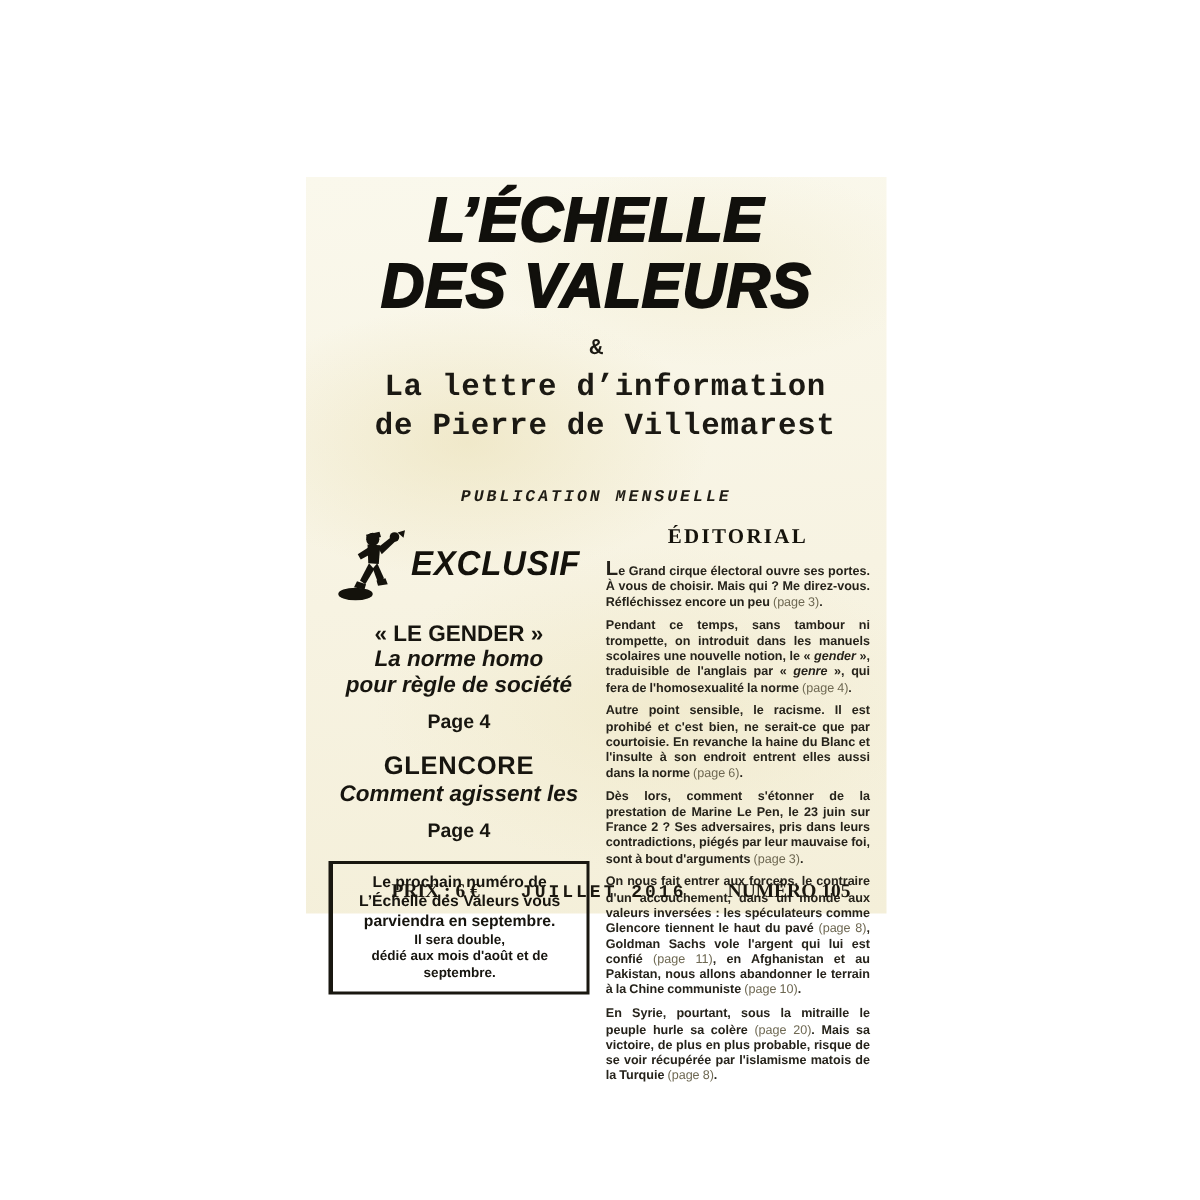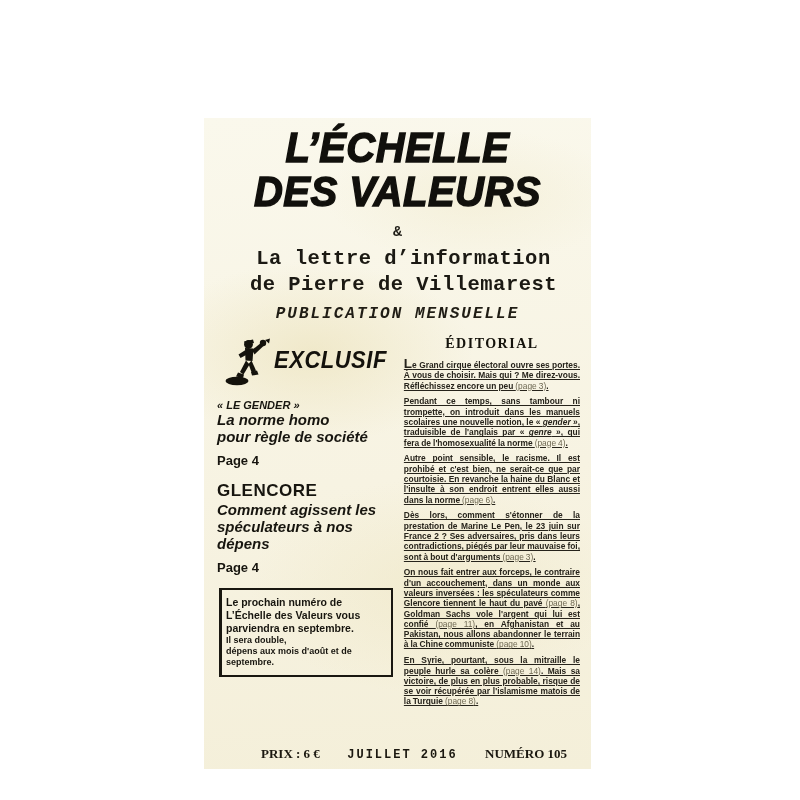--- a/index.html
+++ b/index.html
@@ -2,21 +2,21 @@
 <html><head>
 <meta charset="utf-8">
 <style>
   * { margin:0; padding:0; box-sizing:border-box; }
   html,body { width:800px; height:800px; background:#ffffff; overflow:hidden;
               font-family:"Liberation Sans", sans-serif; }
 
   .canvas { position:relative; width:800px; height:800px; background:#ffffff; }
 
   .page {
-    position:absolute; left:204px; top:118px; width:387px; height:651px;
+    position:absolute; left:204px; top:118px; width:387px; height:491px;
     background:
       radial-gradient(230px 130px at 28% 36%, rgba(230,218,168,0.45), transparent 70%),
       radial-gradient(260px 150px at 60% 72%, rgba(233,223,178,0.35), transparent 72%),
       radial-gradient(200px 90px at 70% 12%, rgba(236,228,190,0.35), transparent 75%),
       linear-gradient(175deg, #faf8ec 0%, #f7f3e2 55%, #f4efd9 100%);
     color:#17150f;
   }
 
   
   .masthead { text-align:center; padding-top:7px; }
@@ -34,58 +34,57 @@
     font-weight:700; font-size:15px; margin-top:11px; color:#1b1913;
   }
   .subtitle-line {
     font-family:"Liberation Mono", monospace;
     font-weight:700; font-size:20.5px; line-height:26px;
     letter-spacing:0.5px; color:#1b1913;padding-left:12px;
   }
   .subtitle-block { margin-top:5px; }
   .tagline {
     font-family:"Liberation Mono", monospace;
-    font-style:italic; font-weight:700; font-size:16px;
-    letter-spacing:2px; margin-top:7px; color:#201d15;
+    font-style:italic; font-weight:700; font-size:11px;
+    letter-spacing:2px; margin-top:28px; color:#201d15;
   }
 
   
   .columns { display:flex; gap:9px; padding:0 11px 0 13px; margin-top:13px; }
-  .col-left  { width:49%; text-align:left; }
+  .col-left  { width:49%; text-align:center; }
   .col-right { flex:1; }
 
   .exclusif-row { display:flex; align-items:center; justify-content:center; gap:1px; }
   .crier-icon svg { width:48px; height:50px; display:block; }
   .exclusif-label {
     font-style:italic; font-weight:700; font-size:22px;
     letter-spacing:0.5px; color:#14120c; transform:scaleY(1.05);
   }
 
-  .kicker-italic { font-style:italic; font-weight:700; font-size:11px; margin-top:13px; }
+  .kicker-italic { font-weight:700; font-size:15px; margin-top:13px; }
   .feat-title    { font-style:italic; font-weight:700; font-size:15px; line-height:17px; }
   .page-ref      { font-weight:700; font-size:13px; margin-top:8px; }
   .kicker-caps   { font-weight:700; font-size:17px; letter-spacing:0.5px; margin-top:13px; }
 
   .announce-box {
     border:2px solid #191710; border-left-width:3px;
     margin:13px 2px 0 2px; padding:6px 4px 7px 4px;
   }
   .announce-main { font-weight:700; font-size:10.5px; line-height:13px; }
   .announce-sub  { font-weight:700; font-size:9px;  line-height:11px; }
 
   .editorial-heading {
     font-family:"Liberation Serif", serif; font-weight:700;
     font-size:14px; letter-spacing:1.5px; text-align:center;
     color:#15130c; margin-bottom:7px;
   }
   .para {
     font-size:8.4px; line-height:10.3px; text-align:justify;
     margin-bottom:5.5px; color:#26231b;
     word-spacing:-0.3px;
-    text-decoration:underline;
   }
   .para-lead::first-letter { font-size:13.5px; font-weight:700; }
   .seg-b { font-weight:700; }
   .seg-i { font-weight:700; font-style:italic; }
   .seg-p { font-weight:400; color:#6e6852; }
 
   
   .footer {
     position:absolute; left:0; right:0; bottom:7px;
     display:flex; justify-content:space-between; align-items:baseline;
@@ -144,39 +143,38 @@
         <div class="kicker-italic">« LE GENDER »</div>
         <div class="feat-title">
           <div>La norme homo</div>
           <div>pour règle de société</div>
         </div>
         <div class="page-ref">Page 4</div>
 
         <div class="kicker-caps">GLENCORE</div>
         <div class="feat-title">
           <div>Comment agissent les</div>
-          <div>spéculateurs à nos dépens</div>
         </div>
         <div class="page-ref">Page 4</div>
 
         <div class="announce-box">
           <div class="announce-main">Le prochain numéro de L’Échelle des Valeurs vous parviendra en septembre.</div>
           <div class="announce-sub">Il sera double,</div>
-          <div class="announce-sub">dépens aux mois d'août et de septembre.</div>
+          <div class="announce-sub">dédié aux mois d'août et de septembre.</div>
         </div>
       </div>
 
       <div class="col-right">
         <div class="editorial-heading">ÉDITORIAL</div>
         <div class="para para-lead"><span class="seg-b">Le Grand cirque électoral ouvre ses portes. À vous de choisir. Mais qui ? Me direz-vous. Réfléchissez encore un peu </span><span class="seg-p">(page 3)</span><span class="seg-b">.</span></div>
         <div class="para"><span class="seg-b">Pendant ce temps, sans tambour ni trompette, on introduit dans les manuels scolaires une nouvelle notion, le « </span><span class="seg-i">gender</span><span class="seg-b"> », traduisible de l'anglais par « </span><span class="seg-i">genre</span><span class="seg-b"> », qui fera de l'homosexualité la norme </span><span class="seg-p">(page 4)</span><span class="seg-b">.</span></div>
         <div class="para"><span class="seg-b">Autre point sensible, le racisme. Il est prohibé et c'est bien, ne serait-ce que par courtoisie. En revanche la haine du Blanc et l'insulte à son endroit entrent elles aussi dans la norme </span><span class="seg-p">(page 6)</span><span class="seg-b">.</span></div>
         <div class="para"><span class="seg-b">Dès lors, comment s'étonner de la prestation de Marine Le Pen, le 23 juin sur France 2 ? Ses adversaires, pris dans leurs contradictions, piégés par leur mauvaise foi, sont à bout d'arguments </span><span class="seg-p">(page 3)</span><span class="seg-b">.</span></div>
         <div class="para"><span class="seg-b">On nous fait entrer aux forceps, le contraire d'un accouchement, dans un monde aux valeurs inversées : les spéculateurs comme Glencore tiennent le haut du pavé </span><span class="seg-p">(page 8)</span><span class="seg-b">, Goldman Sachs vole l'argent qui lui est confié </span><span class="seg-p">(page 11)</span><span class="seg-b">, en Afghanistan et au Pakistan, nous allons abandonner le terrain à la Chine communiste </span><span class="seg-p">(page 10)</span><span class="seg-b">.</span></div>
-        <div class="para"><span class="seg-b">En Syrie, pourtant, sous la mitraille le peuple hurle sa colère </span><span class="seg-p">(page 14)</span><span class="seg-b">. Mais sa victoire, de plus en plus probable, risque de se voir récupérée par l'islamisme matois de  la Turquie </span><span class="seg-p">(page 8)</span><span class="seg-b">.</span></div>
+        <div class="para"><span class="seg-b">En Syrie, pourtant, sous la mitraille le peuple hurle sa colère </span><span class="seg-p">(page 20)</span><span class="seg-b">. Mais sa victoire, de plus en plus probable, risque de se voir récupérée par l'islamisme matois de  la Turquie </span><span class="seg-p">(page 8)</span><span class="seg-b">.</span></div>
       </div>
     </div>
 
     <div class="footer">
       <span class="footer-price">PRIX : 6 €</span>
       <span class="footer-date">JUILLET 2016</span>
       <span class="footer-number">NUMÉRO 105</span>
     </div>
 
   </div>

